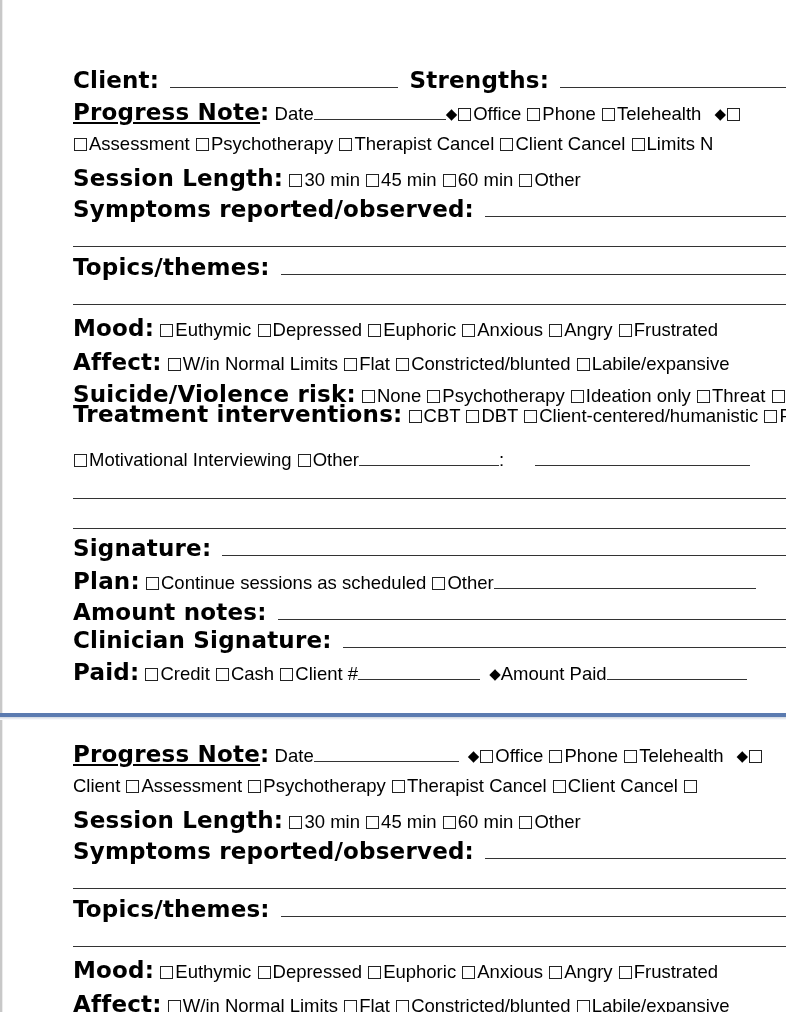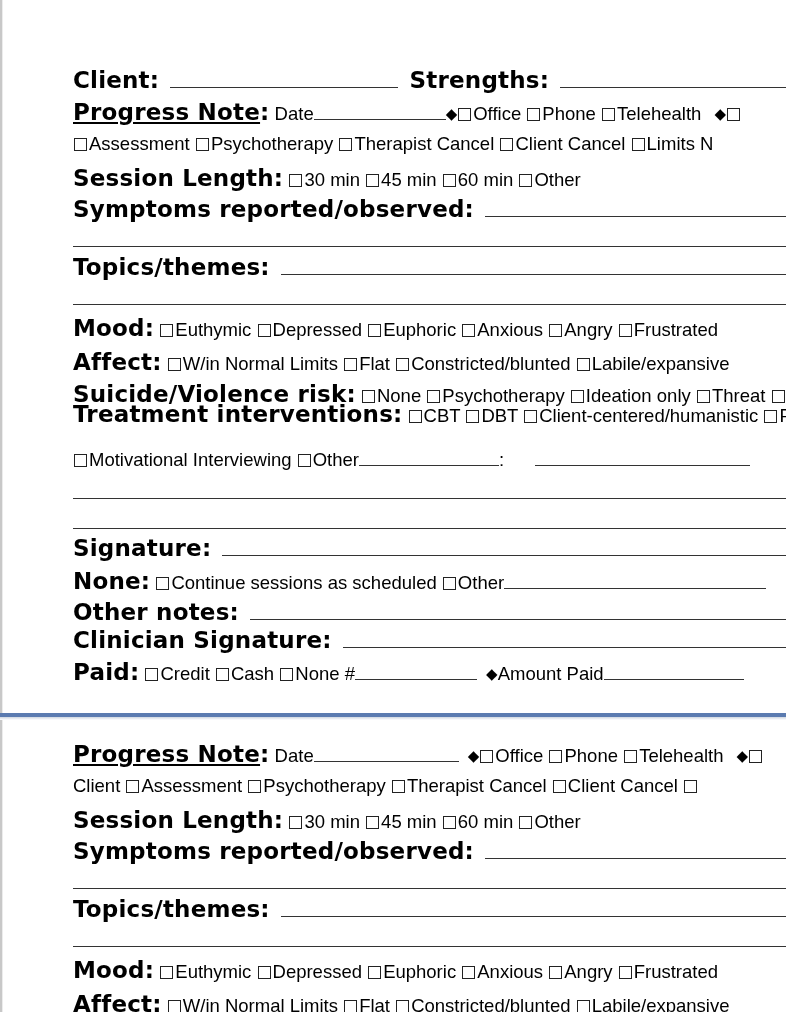--- a/index.html
+++ b/index.html
@@ -119,40 +119,40 @@
 </div>
 <div class="fullline" style="top:498px;"></div>
 <div class="fullline" style="top:528px;"></div>
 
 <div class="row" style="top:537px;">
   <span class="lbl">Signature:</span>
   <span class="blank" style="width:582px;margin-left:6px;"></span>
 </div>
 
 <div class="row" style="top:570px;">
-  <span class="lbl">None:</span>
+  <span class="lbl">Plan:</span>
   <span class="cb"></span><span>Continue sessions as scheduled</span>
   <span class="cb"></span><span>Other</span><span class="blank" style="width:262px;"></span>
 </div>
 
 <div class="row" style="top:601px;">
-  <span class="lbl">Other notes:</span>
+  <span class="lbl">Amount notes:</span>
   <span class="blank" style="width:570px;margin-left:6px;"></span>
 </div>
 
 <div class="row" style="top:629px;">
   <span class="lbl">Clinician Signature:</span>
   <span class="blank" style="width:494px;margin-left:6px;"></span>
 </div>
 
 <div class="row" style="top:661px;">
   <span class="lbl">Paid:</span>
   <span class="cb"></span><span>Credit</span>
   <span class="cb"></span><span>Cash</span>
-  <span class="cb"></span><span>None #</span><span class="blank" style="width:122px;"></span>
+  <span class="cb"></span><span>Client #</span><span class="blank" style="width:122px;"></span>
   <span class="sp"></span><span class="diamond">◆</span><span>Amount Paid</span><span class="blank" style="width:140px;"></span>
 </div>
 
 <div class="divider"></div>
 <div class="divider-shadow"></div>
 
 <div class="row" style="top:743px;">
   <span class="lbl lbl-u">Progress Note</span><span class="lbl">:</span>
   <span>Date</span><span class="blank" style="width:145px;"></span>
   <span class="sp"></span><span class="diamond">◆</span><span class="cb"></span><span>Office</span>

